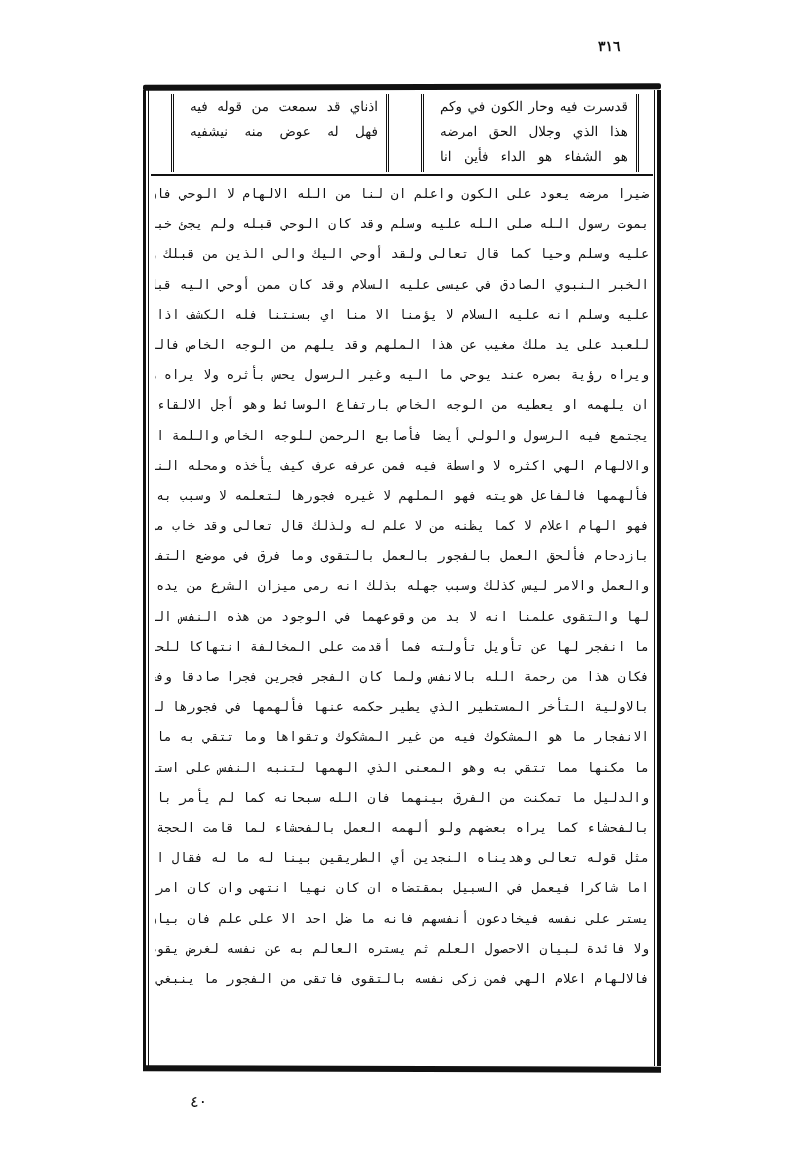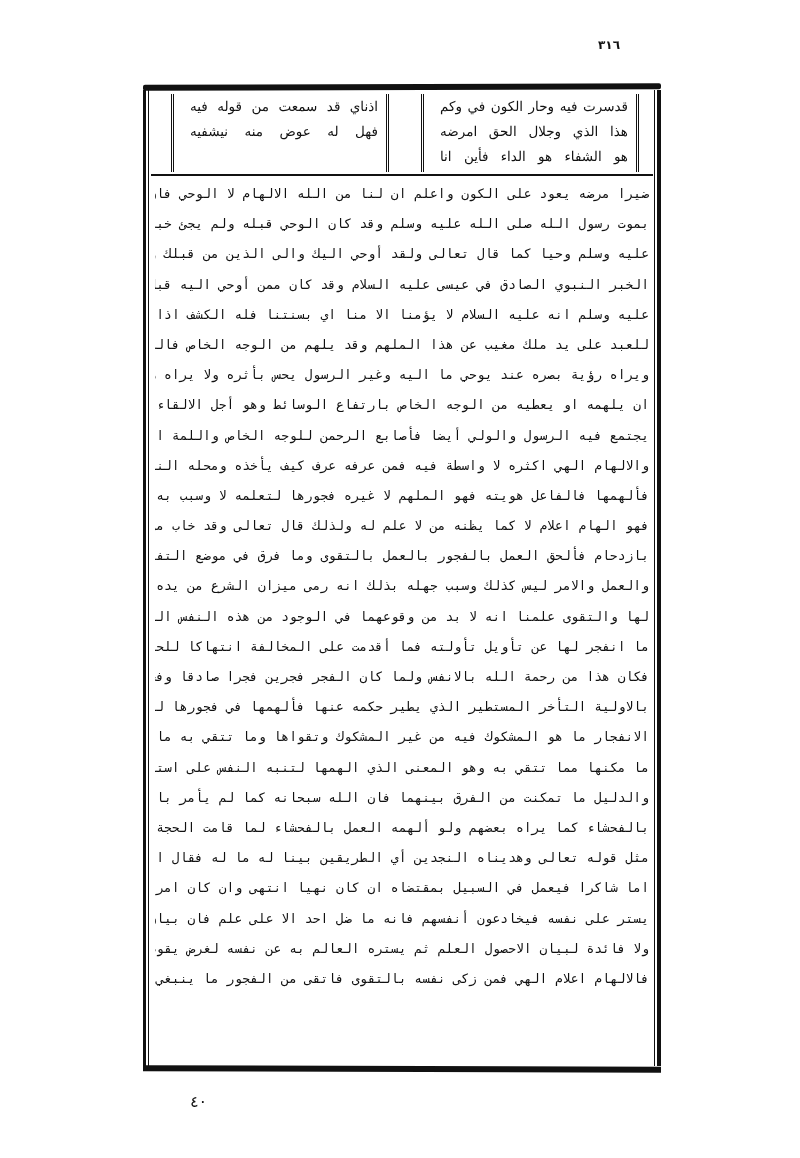--- a/index.html
+++ b/index.html
@@ -1,19 +1,19 @@
 <!DOCTYPE html>
 <html><head>
 <meta charset="utf-8">
 <style>
   html, body { margin: 0; padding: 0; background: #ffffff; }
   body { width: 800px; height: 1158px; position: relative; overflow: hidden;
          font-family: "DejaVu Sans", sans-serif; color: #111; }
-  .page-number { position: absolute; top: 38px; left: 598px; font-size: 12px; font-weight: bold;
-                 letter-spacing: 1px; direction: rtl; }
+  .page-number { position: absolute; top: 38px; left: 598px; font-size: 14px; font-weight: bold;
+                 letter-spacing: 1px; direction: rtl; font-family: Liberation Serif, serif; }
   .frame { position: absolute; left: 143px; top: 84px; width: 518px; height: 988px; }
   .rule-top { position: absolute; left: 0; right: 0; top: 0; height: 6px; background: #111;
               border-radius: 2px; transform: skewY(-0.15deg); }
   .rule-bottom { position: absolute; left: 0; right: 0; bottom: 0; height: 6px; background: #111;
                  transform: skewY(0.15deg); }
   .border-left { position: absolute; left: 0; top: 6px; bottom: 6px; width: 3px; background: #111; }
   .border-left2 { position: absolute; left: 5px; top: 6px; bottom: 6px; width: 1px; background: #111; }
   .border-right { position: absolute; right: 0; top: 6px; bottom: 6px; width: 4px; background: #111; }
   .border-right2 { position: absolute; right: 6px; top: 6px; bottom: 6px; width: 1px; background: #111; }
 

